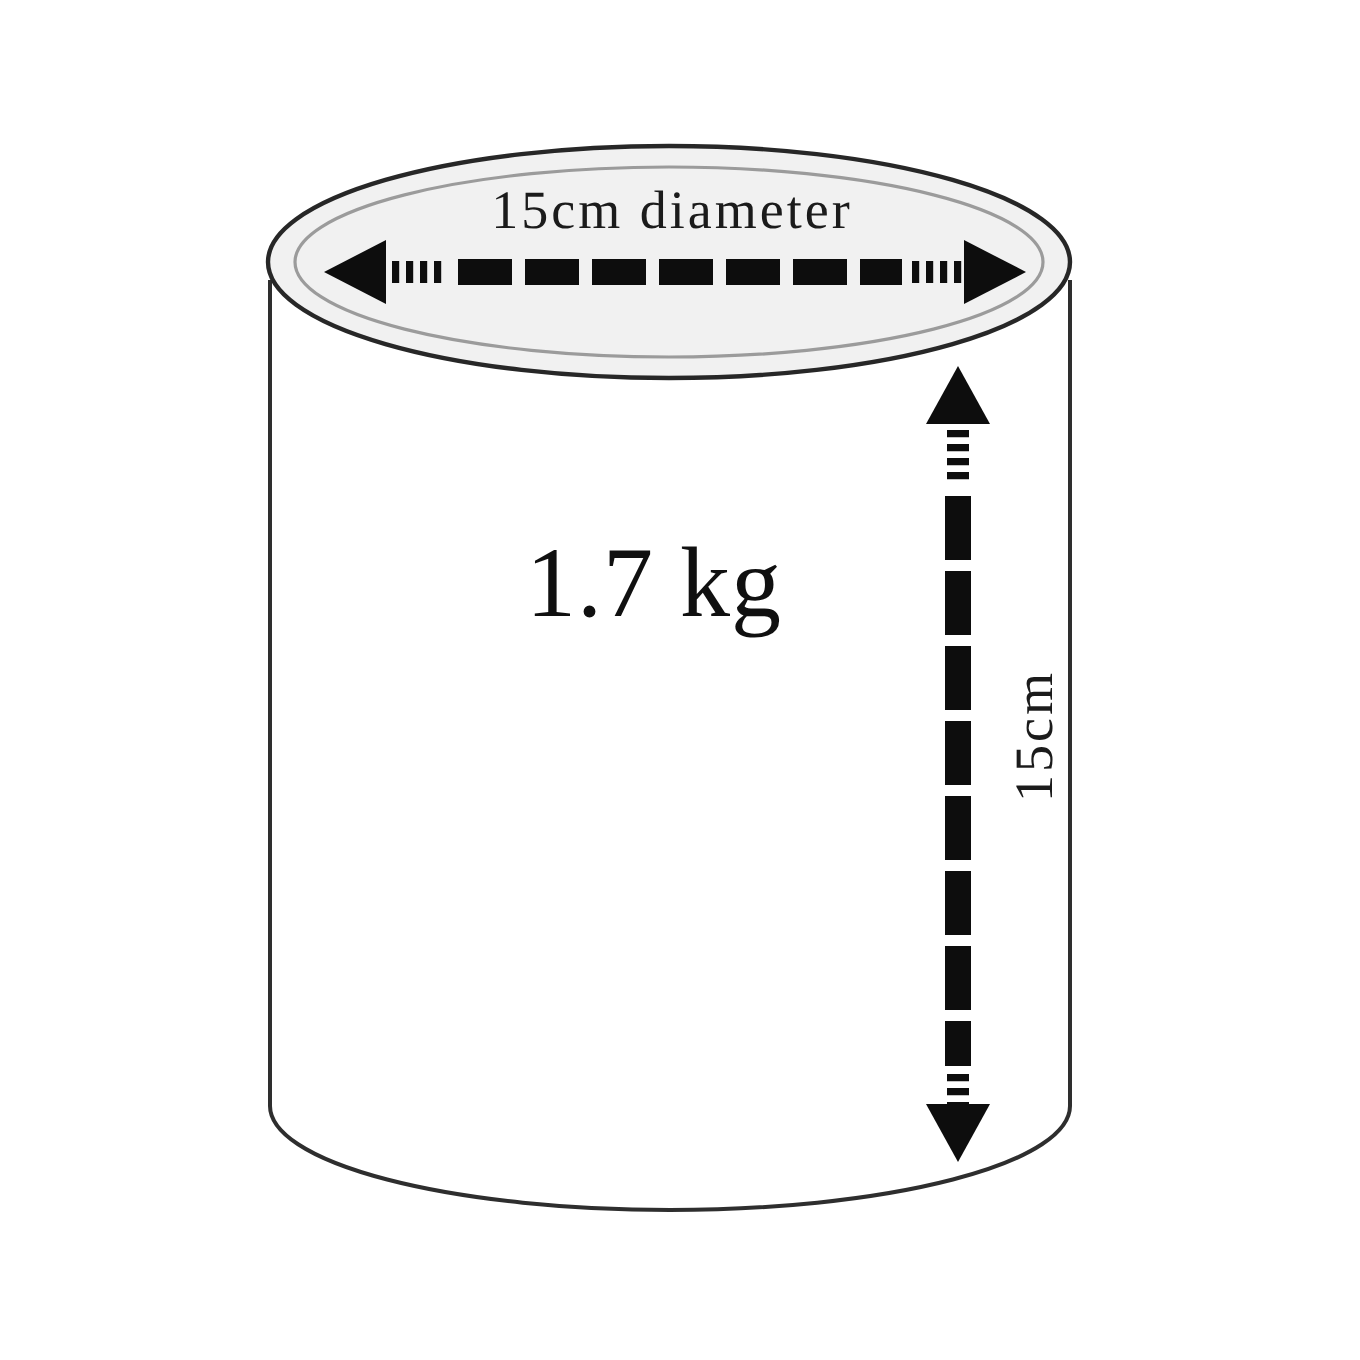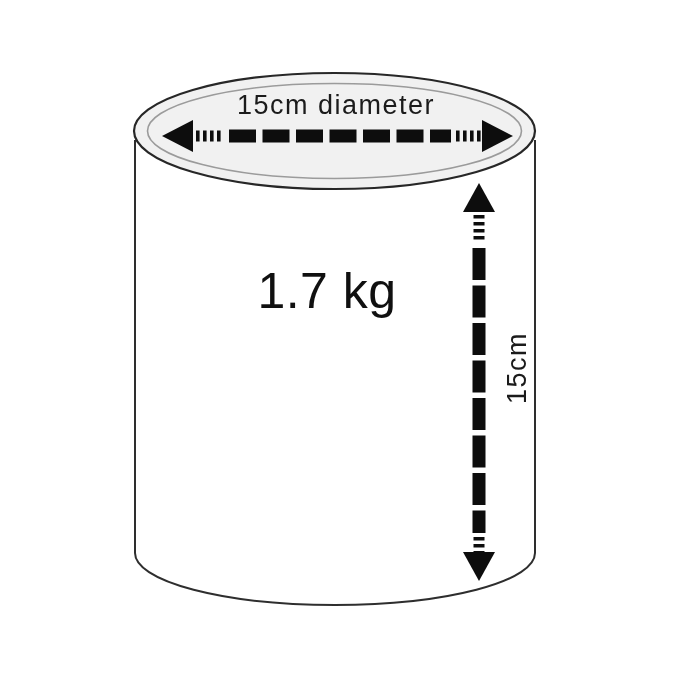--- a/index.html
+++ b/index.html
@@ -6,21 +6,21 @@
     margin: 0;
     padding: 0;
     background: #ffffff;
   }
   .canvas {
     position: relative;
     width: 680px;
     height: 680px;
     background: #ffffff;
     overflow: hidden;
-    font-family: Liberation Sans, sans-serif;
+    font-family: Liberation Serif, serif;
   }
   svg { display: block; }
 
   .body-outline {
     fill: #ffffff;
     stroke: #2e2e2e;
     stroke-width: 2;
   }
   .top-ellipse {
     fill: #f1f1f1;

